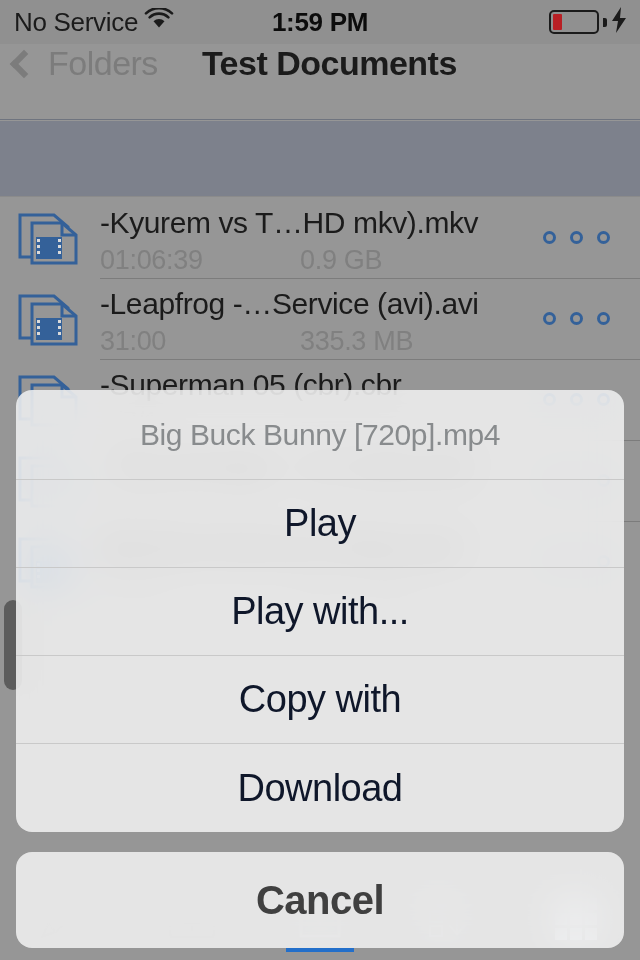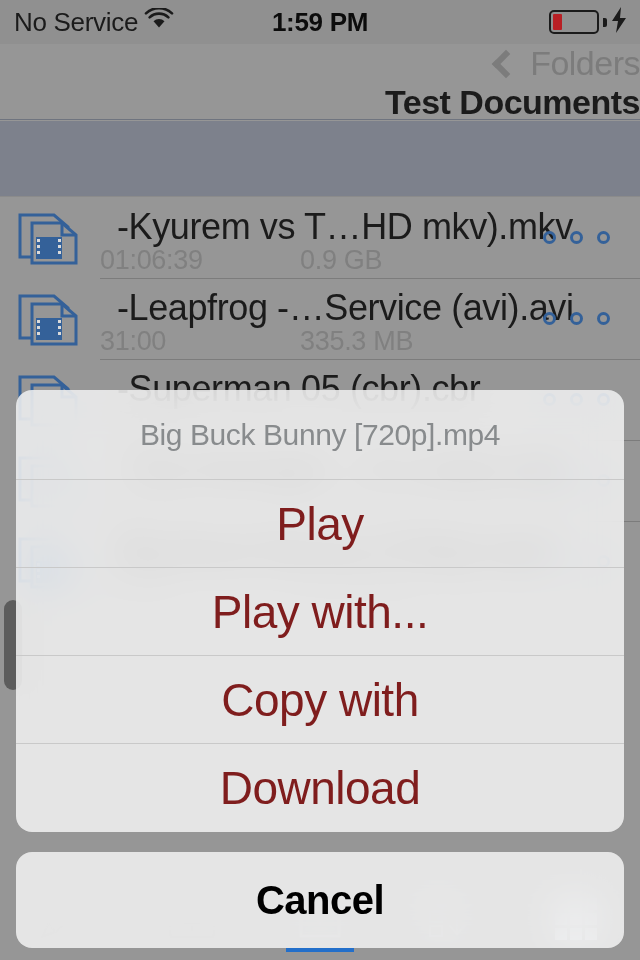--- a/index.html
+++ b/index.html
@@ -24,21 +24,21 @@
   }
   .sb-right { position:absolute; right:12px; display:flex; align-items:center; gap:3px; }
   .batt { position:relative; width:50px; height:24px; border:2.5px solid #111; border-radius:5px; }
   .batt-fill { position:absolute; left:2px; top:2px; bottom:2px; width:9px; background:#c0161b; border-radius:1px; }
   .batt-cap { width:4px; height:9px; background:#111; border-radius:0 2px 2px 0; margin-left:1px; }
 
   
   .navbar {
     position:absolute; top:44px; left:0; width:640px; height:76px;
     background:#9a9a9a; border-bottom:1px solid #6f7480;
-    display:flex; align-items:flex-end;flex-direction:column;
+    display:flex; align-items:flex-start;
   }
   .nav-back { display:flex; align-items:center; gap:10px; padding-left:14px; }
   .chev {
     width:20px; height:20px; border-left:6px solid #7d7d7d; border-bottom:6px solid #7d7d7d;
     transform:rotate(45deg); margin-right:4px;
   }
   .nav-back-label { font-size:34px; color:#7d7d7d; letter-spacing:-0.5px; }
   .nav-title { font-size:34px; font-weight:bold; color:#111; letter-spacing:-0.5px; margin-left:44px; }
 
   
@@ -49,23 +49,22 @@
 
   
   .filelist { position:absolute; top:197px; left:0; width:640px; bottom:0; }
   .row { position:relative; height:81px; }
   .row + .row .row-sep {
     position:absolute; top:0; left:100px; right:0; height:1px; background:#7d7d7d;
   }
   .ficon { position:absolute; left:14px; top:12px; width:72px; height:58px; }
   .ficon svg { width:72px; height:58px; display:block; }
   .fname {
-    position:absolute; left:100px; top:9px; font-size:36px; color:#111; letter-spacing:-0.4px;
+    position:absolute; left:100px; top:9px; font-size:30px; color:#111; letter-spacing:-0.4px;
     white-space:nowrap;
-    margin-left:17px;
   }
   .fmeta { position:absolute; left:100px; top:48px; display:flex; gap:0; }
   .fdur { font-size:27px; color:#828282; width:200px; letter-spacing:-0.3px; }
   .fsize { font-size:27px; color:#828282; letter-spacing:-0.3px; }
   .more {
     position:absolute; right:30px; top:34px; display:flex; gap:14px; align-items:center;
   }
   .dot { width:13px; height:13px; border-radius:50%; border:3.5px solid #2d5f9e; }
 
   
@@ -96,32 +95,32 @@
     background:rgba(249,249,249,0.80);
     backdrop-filter:blur(18px);
   }
   .sheet-title {
     height:90px; display:flex; align-items:center; justify-content:center;
     font-size:30px; color:#888b8d; letter-spacing:-0.4px;
     border-bottom:1px solid #c9c9c9;
   }
   .sheet-btn {
     height:88px; display:flex; align-items:center; justify-content:center;
-    font-size:46px; color:#7f1d1d; letter-spacing:-0.5px;
+    font-size:38px; color:#0f172a; letter-spacing:-0.5px;
     border-bottom:1px solid #c9c9c9;
   }
   .sheet-btn:last-child { border-bottom:none; }
   .cancel-panel {
     position:absolute; left:16px; width:608px; top:852px; height:96px;
     border-radius:16px; overflow:hidden;
     background:rgba(249,249,249,0.80);
     backdrop-filter:blur(18px);
     display:flex; align-items:center; justify-content:center;
   }
-  .cancel-label { font-size:40px; font-weight:bold; color:#000000; letter-spacing:-0.5px; }
+  .cancel-label { font-size:40px; font-weight:bold; color:#404040; letter-spacing:-0.5px; }
 </style>
 </head>
 <body>
 
 <div id="screen">
 
   <div class="statusbar">
     <div class="sb-left">
       <span class="sb-carrier">No Service</span>
       <span>

